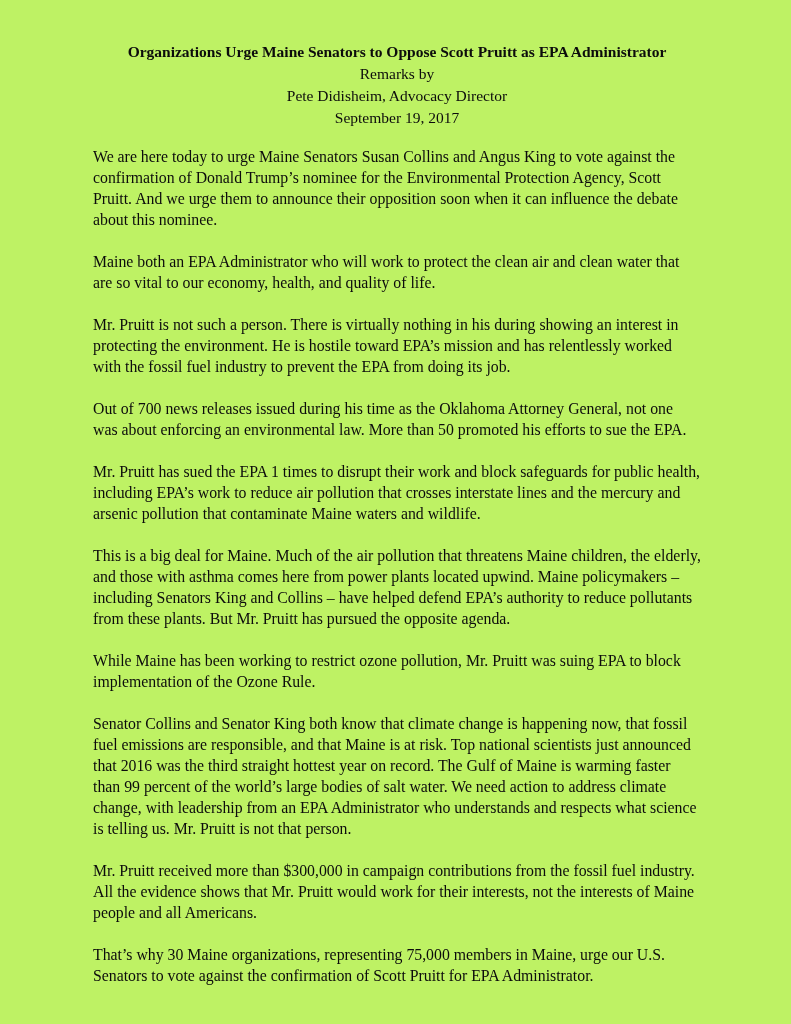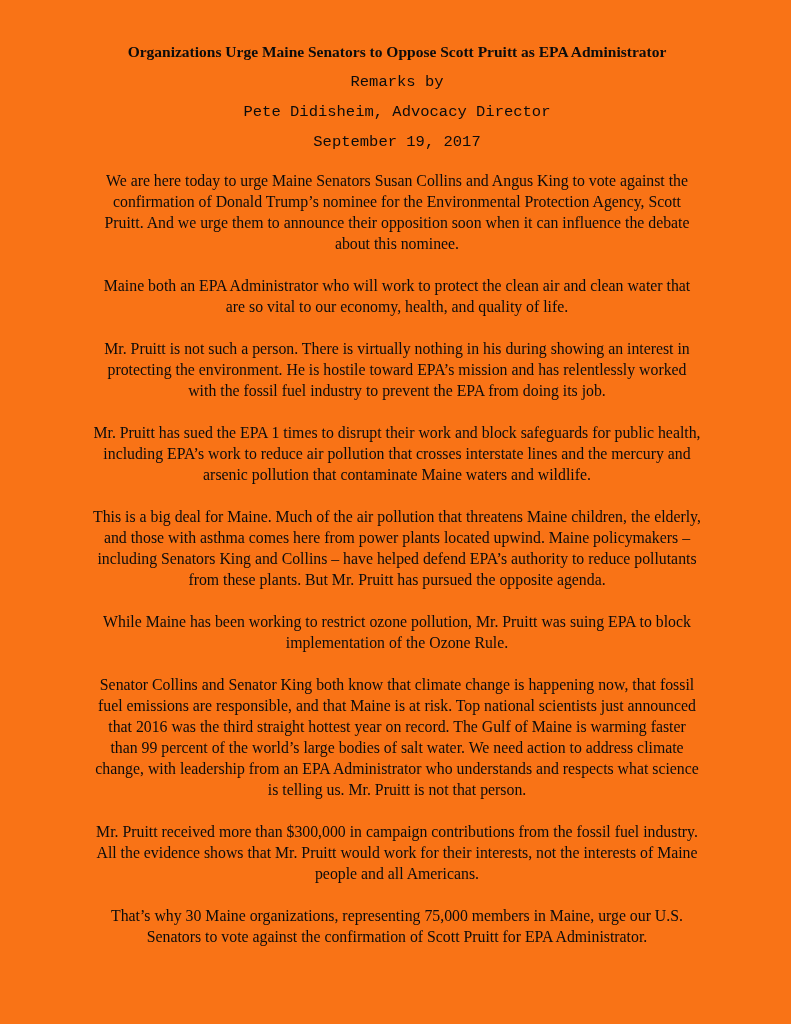--- a/index.html
+++ b/index.html
@@ -4,68 +4,67 @@
 <style>
   html, body {
     margin: 0;
     padding: 0;
     background: #ffffff;
   }
   .page {
     position: relative;
     width: 791px;
     height: 1024px;
-    background: #f97316;
+    background: #bef264;
     color: #0c0c0c;
     font-family: "Liberation Serif", "DejaVu Serif", serif;
     box-sizing: border-box;
     padding: 42px 90px 40px 93px;
     overflow: hidden;
   }
   .doc-header {
     text-align: center;
     font-size: 15.5px;
     line-height: 18px;
   }
   .doc-title {
     font-weight: bold;
     font-size: 15.5px;
     line-height: 19px;
     margin: 0 0 1px 0;
   }
   .doc-subtitle-line {
-    margin: 12px;
-    font-family: Liberation Mono, monospace;
+    margin: 4px;
   }
   .doc-body {
     margin-top: 19px;
     font-size: 15.8px;
     line-height: 21px;
     text-align: left;
   }
   .doc-body p {
     margin: 0 0 21px 0;
-    text-align: center;
   }
 </style>
 </head>
 <body>
 
 <div class="page">
   <div class="doc-header">
     <div class="doc-title">Organizations Urge Maine Senators to Oppose Scott Pruitt as EPA Administrator</div>
     <p class="doc-subtitle-line">Remarks by</p>
     <p class="doc-subtitle-line">Pete Didisheim, Advocacy Director</p>
     <p class="doc-subtitle-line">September 19, 2017</p>
   </div>
 
   <div class="doc-body">
     <p>We are here today to urge Maine Senators Susan Collins and Angus King to vote against the confirmation of Donald Trump’s nominee for the Environmental Protection Agency, Scott Pruitt. And we urge them to announce their opposition soon when it can influence the debate about this nominee.</p>
     <p>Maine both an EPA Administrator who will work to protect the clean air and clean water that are so vital to our economy, health, and quality of life.</p>
     <p>Mr. Pruitt is not such a person. There is virtually nothing in his during showing an interest in protecting the environment. He is hostile toward EPA’s mission and has relentlessly worked with the fossil fuel industry to prevent the EPA from doing its job.</p>
+    <p>Out of 700 news releases issued during his time as the Oklahoma Attorney General, not one was about enforcing an environmental law. More than 50 promoted his efforts to sue the EPA.</p>
     <p>Mr. Pruitt has sued the EPA 1 times to disrupt their work and block safeguards for public health, including EPA’s work to reduce air pollution that crosses interstate lines and the mercury and arsenic pollution that contaminate Maine waters and wildlife.</p>
     <p>This is a big deal for Maine. Much of the air pollution that threatens Maine children, the elderly, and those with asthma comes here from power plants located upwind. Maine policymakers – including Senators King and Collins – have helped defend EPA’s authority to reduce pollutants from these plants. But Mr. Pruitt has pursued the opposite agenda.</p>
     <p>While Maine has been working to restrict ozone pollution, Mr. Pruitt was suing EPA to block implementation of the Ozone Rule.</p>
     <p>Senator Collins and Senator King both know that climate change is happening now, that fossil fuel emissions are responsible, and that Maine is at risk. Top national scientists just announced that 2016 was the third straight hottest year on record. The Gulf of Maine is warming faster than 99 percent of the world’s large bodies of salt water. We need action to address climate change, with leadership from an EPA Administrator who understands and respects what science is telling us. Mr. Pruitt is not that person.</p>
     <p>Mr. Pruitt received more than $300,000 in campaign contributions from the fossil fuel industry. All the evidence shows that Mr. Pruitt would work for their interests, not the interests of Maine people and all Americans.</p>
     <p>That’s why 30 Maine organizations, representing 75,000 members in Maine, urge our U.S. Senators to vote against the confirmation of Scott Pruitt for EPA Administrator.</p>
   </div>
 </div>
 
 </body></html>

